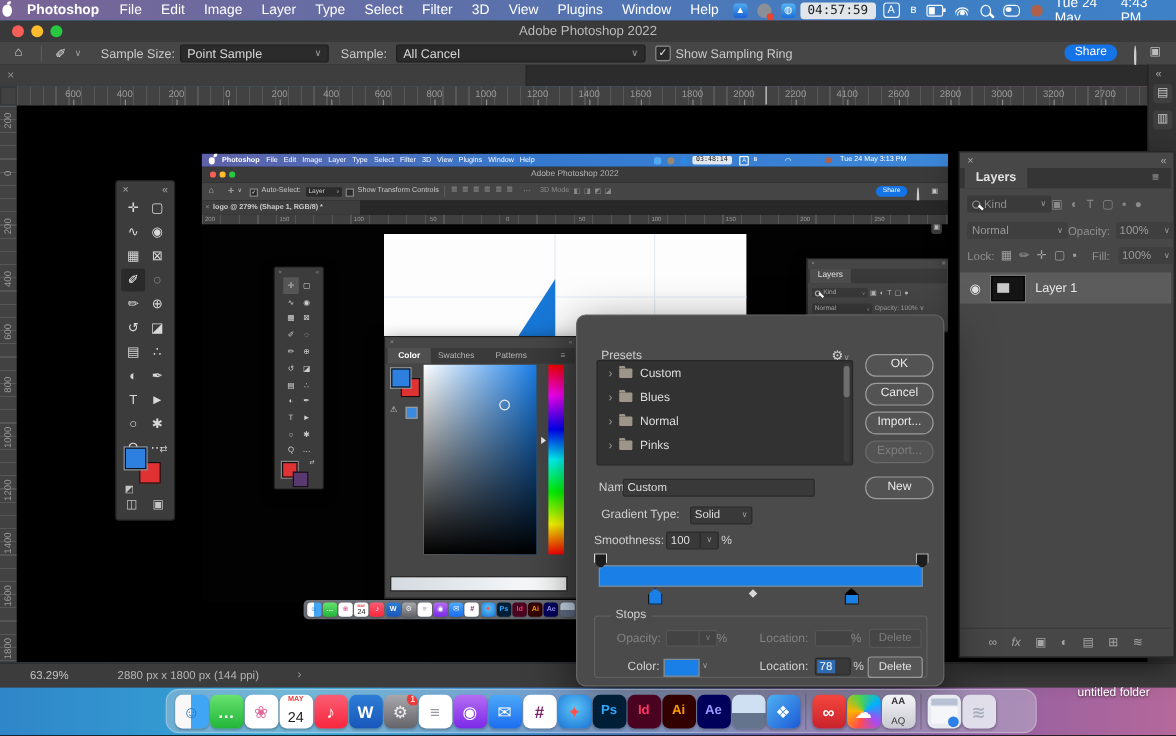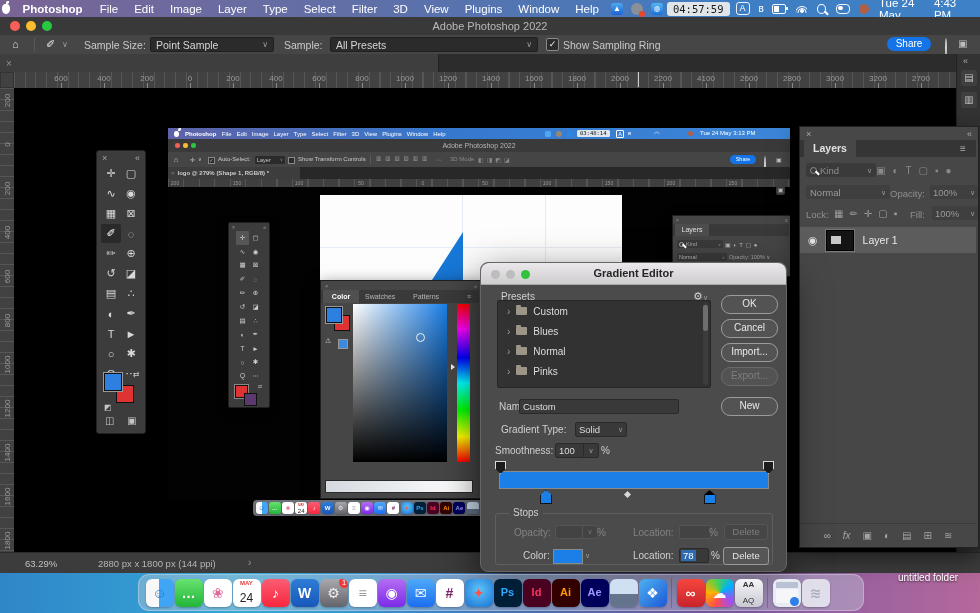--- a/index.html
+++ b/index.html
@@ -115,21 +115,21 @@
     <span class="abs" style="left:34px;top:3px;width:1px;height:13px;background:#5a5a5a"></span>
     <span class="txt" style="left:46px;top:3px;color:#e0e0e0;font-size:11px">✐</span>
     <span class="txt caret" style="left:62px;top:6px">∨</span>
     <span class="txt" style="left:84px;top:4px;font-size:10.5px;color:#c9c9c9">Sample Size:</span>
     <div class="dd abs" style="left:150px;top:2px;width:112px;height:13px">
       <span>Point Sample</span>
         <span class="caret">∨</span>
     </div>
     <span class="txt" style="left:284px;top:4px;font-size:10.5px;color:#c9c9c9">Sample:</span>
     <div class="dd abs" style="left:330px;top:2px;width:196px;height:13px">
-      <span>All Presets</span>
+      <span>All Cancel</span>
         <span class="caret">∨</span>
     </div>
     <span class="cb abs" style="left:546px;top:3px">✓</span>
     <span class="txt" style="left:563px;top:4px;font-size:10.5px;color:#c9c9c9">Show Sampling Ring</span>
     <span class="txt" style="left:887px;top:2px;width:44px;height:14px;background:#1473e6;border-radius:8px;color:#fff;font-size:10px;text-align:center;line-height:14px">Share</span>
     <span class="abs mag" style="left:940px;top:4px;border-color:#cfcfcf"></span>
     <span class="txt" style="left:958px;top:3px;color:#bdbdbd;font-size:10px">▣</span>
   </div>
 
   <div class="abs" style="left:0;top:54px;width:980px;height:18px;background:#2c2c2c">
@@ -544,26 +544,20 @@
           <div style="font-size: 10px; color: rgb(165, 165, 165);">▣</div>
           <div style="font-size: 10px; color: rgb(165, 165, 165);">◐</div>
           <div style="font-size: 10px; color: rgb(165, 165, 165);">▤</div>
           <div style="font-size: 10px; color: rgb(165, 165, 165);">⊞</div>
           <div style="font-size: 10px; color: rgb(165, 165, 165);">≋</div>
         </span>
     </div>
   </div>
 
   <div class="abs" style="left:480px;top:262px;width:305px;height:308px;background:#4b4b4b;border:1px solid #666;border-radius:8px;box-shadow:0 14px 40px rgba(0,0,0,.65)">
-    <div class="abs" style="left:0;top:0;width:305px;height:22px;background:linear-gradient(#eae8ea,#cfcdcf);border-radius:8px 8px 0 0;border-bottom:1px solid #a8a8a8;box-sizing:border-box">
-      <i class="abs" style="left:10px;top:7px;width:9px;height:9px;border-radius:50%;background:#bdbdbd"></i>
-      <i class="abs" style="left:25px;top:7px;width:9px;height:9px;border-radius:50%;background:#bdbdbd"></i>
-      <i class="abs" style="left:40px;top:7px;width:9px;height:9px;border-radius:50%;background:#2fc23f"></i>
-      <div class="txt" style="left:0;right:0;top:4px;text-align:center;font-size:11px;font-weight:bold;color:#262626">Gradient Editor</div>
-    </div>
     <span class="dlabel" style="left:20px;top:28px">Presets</span>
     <span class="txt" style="left:212px;top:27px;color:#cfcfcf;font-size:11px">⚙<i class="caret" style="font-size:7px">∨</i></span>
     <div class="abs" style="left:16px;top:37px;width:212px;height:86px;background:#323232;border:1px solid #262626;border-radius:2px;overflow:hidden">
       <div id="preset-rows">
           <div class="prow">
             <div style="color: rgb(154, 154, 154); font-size: 10px;">›</div>
             <div class="folder"></div>
             <div>Custom</div>
           </div>
           <div class="prow">

